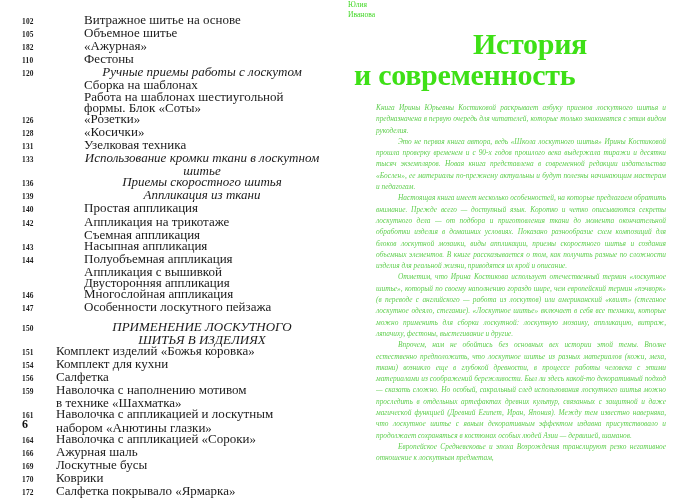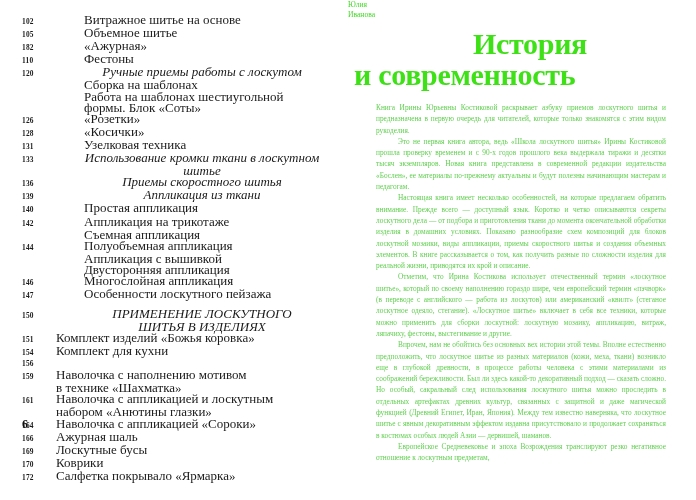--- a/index.html
+++ b/index.html
@@ -115,20 +115,21 @@
   .bodytext {
     position: absolute;
     left: 28px;
     top: 102px;
     width: 290px;
     color: #5fce4e;
     font-size: 7.35px;
     line-height: 11.3px;
     text-align: justify;
     text-justify: inter-word;
+    font-style: italic;
   }
   .bodytext p {
     margin: 0;
     text-indent: 22px;
   }
   .bodytext p.first { text-indent: 0; }
 </style>
 </head>
 <body>
 
@@ -202,20 +203,24 @@
         </div>
         <div class="toc-row lvl-1">
           <div class="toc-num">142</div>
           <div class="toc-title">Аппликация на трикотаже</div>
         </div>
         <div class="toc-row lvl-1">
           <div class="toc-num"></div>
           <div class="toc-title">Съемная аппликация</div>
         </div>
         <div class="toc-row lvl-1">
+          <div class="toc-num">143</div>
+          <div class="toc-title">Насыпная аппликация</div>
+        </div>
+        <div class="toc-row lvl-1">
           <div class="toc-num">144</div>
           <div class="toc-title">Полуобъемная аппликация</div>
         </div>
         <div class="toc-row lvl-1">
           <div class="toc-num"></div>
           <div class="toc-title">Аппликация с вышивкой</div>
         </div>
         <div class="toc-row lvl-1">
           <div class="toc-num"></div>
           <div class="toc-title">Двусторонняя аппликация</div>
@@ -239,20 +244,21 @@
         <div class="toc-row lvl-0">
           <div class="toc-num">151</div>
           <div class="toc-title">Комплект изделий «Божья коровка»</div>
         </div>
         <div class="toc-row lvl-0">
           <div class="toc-num">154</div>
           <div class="toc-title">Комплект для кухни</div>
         </div>
         <div class="toc-row lvl-0">
           <div class="toc-num">156</div>
+          <div class="toc-title">Салфетка</div>
         </div>
         <div class="toc-row lvl-0">
           <div class="toc-num">159</div>
           <div class="toc-title">Наволочка с наполнению мотивом</div>
         </div>
         <div class="toc-row lvl-0">
           <div class="toc-num"></div>
           <div class="toc-title">в технике «Шахматка»</div>
         </div>
         <div class="toc-row lvl-0">

